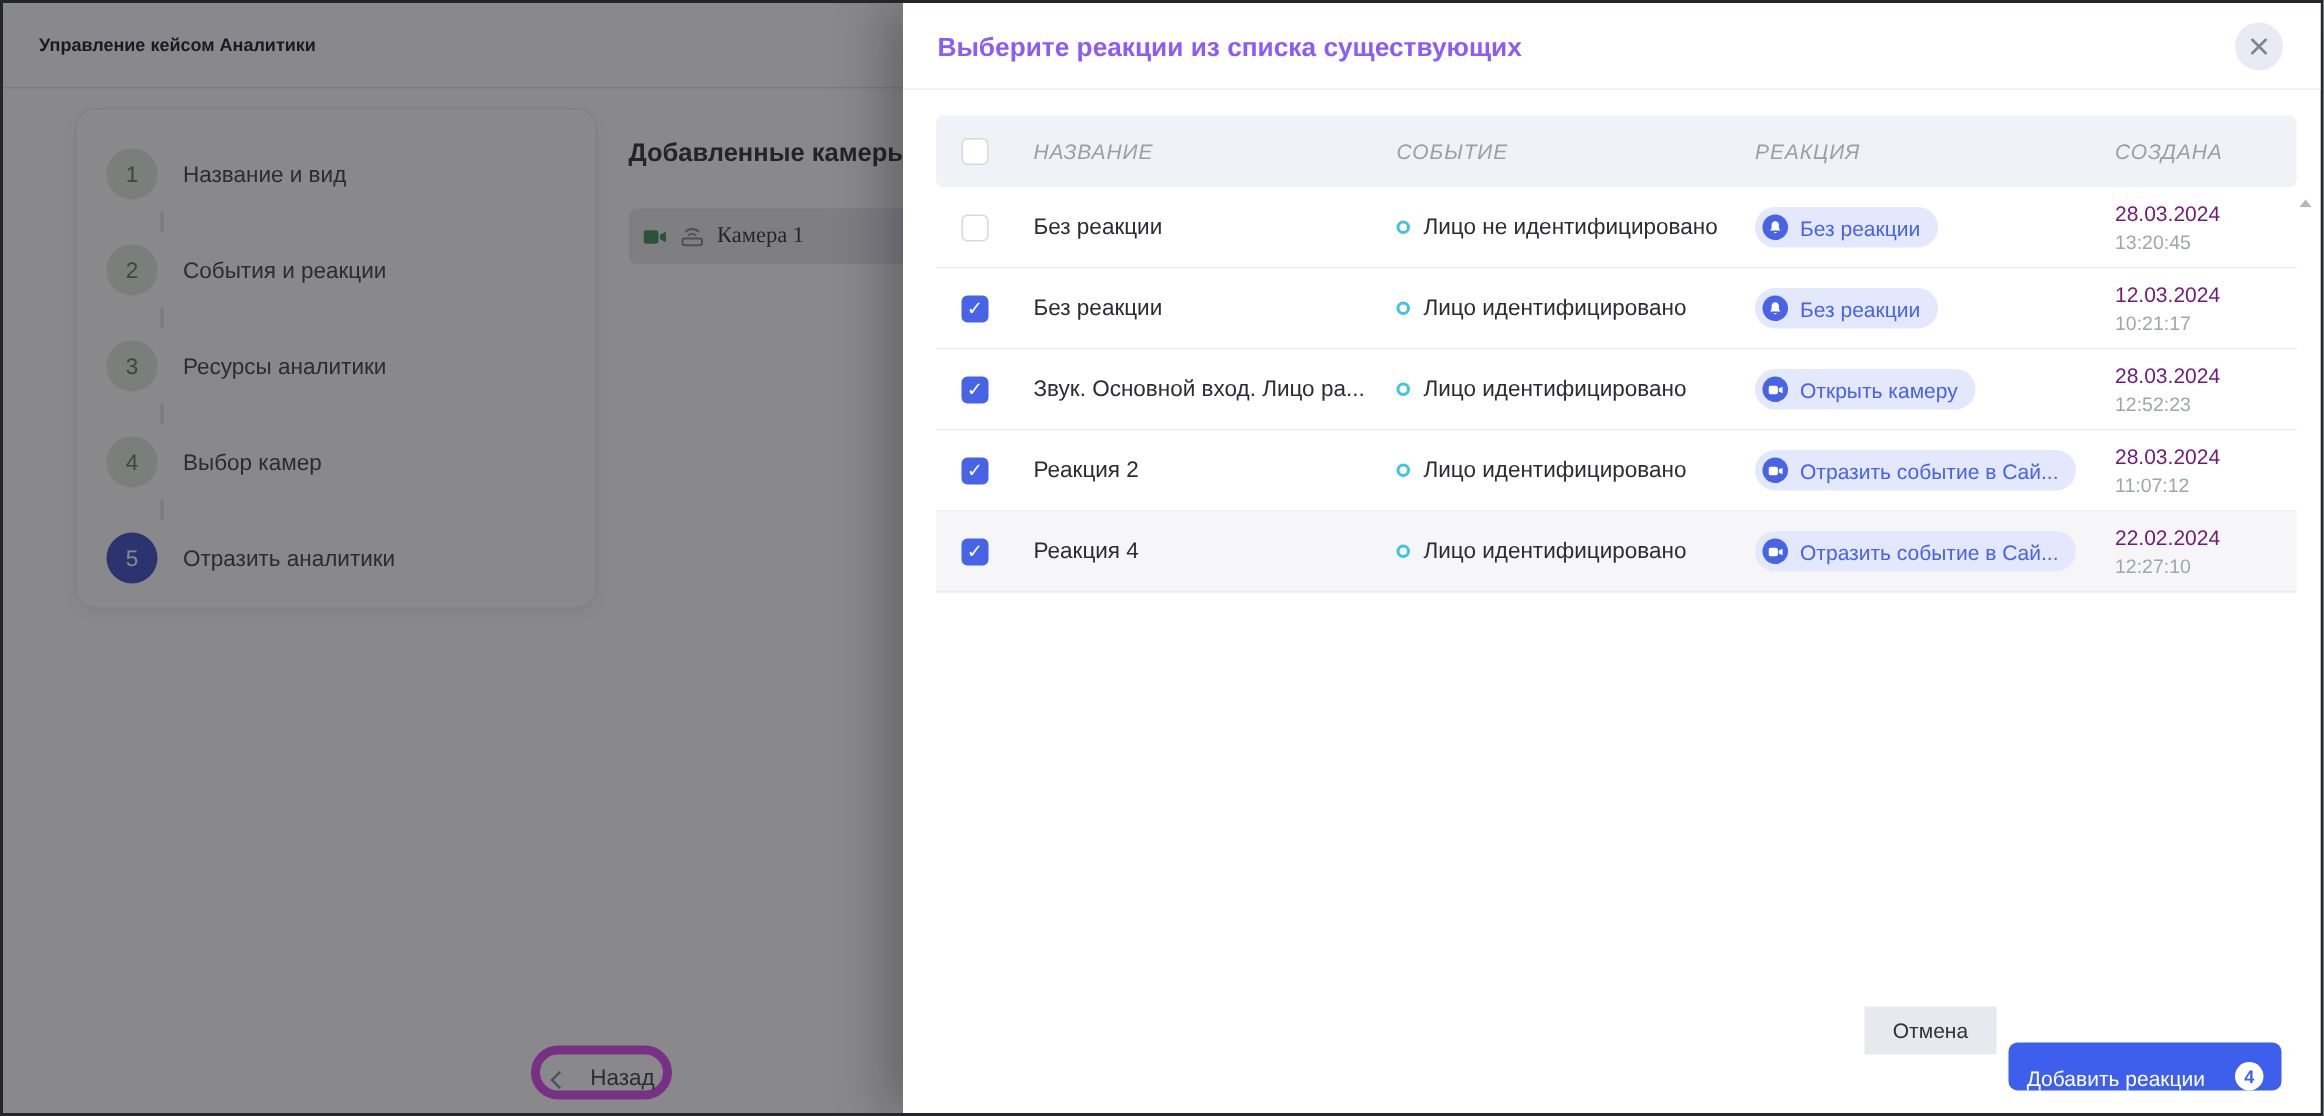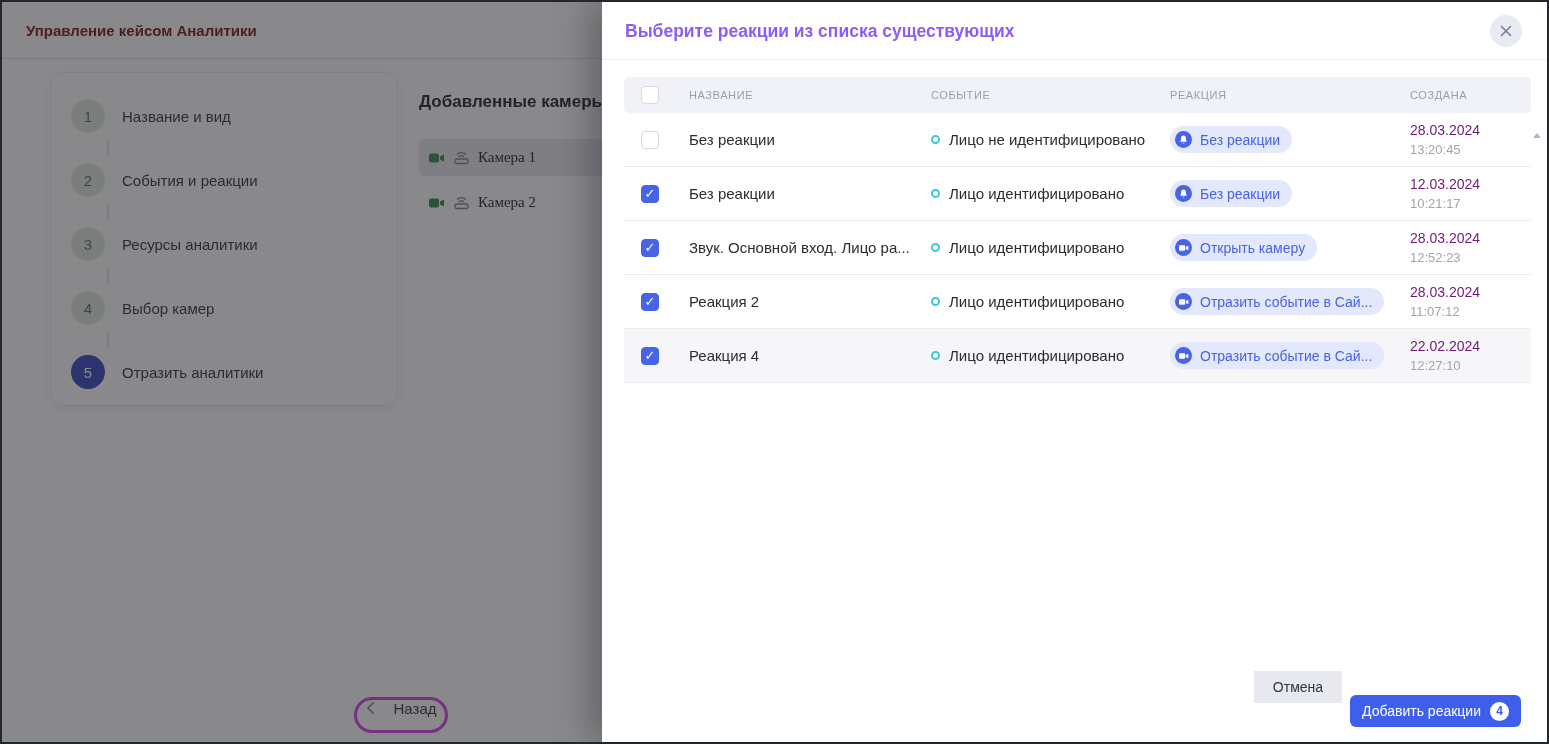--- a/index.html
+++ b/index.html
@@ -10,21 +10,21 @@
     position: relative; width: 1549px; height: 744px;
     border: 2px solid #23262b; background: #fff; overflow: hidden;
   }
 
   
   .base-page { position: absolute; inset: 0; background: #fff; }
   .page-header {
     height: 57px; border-bottom: 1px solid #e3e3e6; background: #fff;
     display: flex; align-items: center; padding-left: 24px;
   }
-  .page-title { font-size: 15px; font-weight: 700; color: #7f1d1d; }
+  .page-title { font-size: 12px; font-weight: 700; color: #0f172a; }
 
   .steps-card {
     position: absolute; left: 48px; top: 70px; width: 348px; height: 334px;
     background: #fff; border: 1px solid #ededf0; border-radius: 14px;
     box-shadow: 0 3px 12px rgba(40,40,60,0.07);
     padding: 26px 24px 0 20px;
   }
   .step { display: flex; align-items: center; height: 34px; }
   .step-connector { width: 2px; height: 14px; background: #e1e1e6; margin: 8px 0 8px 36px; }
   .step-circle {
@@ -41,22 +41,22 @@
   .camera-item {
     display: flex; align-items: center; gap: 8px; width: 232px; height: 37px;
     padding: 0 10px; border-radius: 6px; margin-bottom: 8px;
     font-size: 15px; color: #2f2f34; white-space: nowrap; font-family: Liberation Serif, serif;
   }
   .camera-item.selected { background: #e9e9ee; }
   .cam-icon, .dev-icon { display: inline-flex; flex: 0 0 auto; }
 
   .back-btn {
     position: absolute; left: 352px; top: 695px; width: 94px; height: 36px;
-    border-radius: 18px; border: 3px solid #d946ef; background: #fff;
-    display: flex; align-items: flex-start; justify-content: center; gap: 19px;
+    border-radius: 18px; border: 6px solid #d946ef; background: #fff;
+    display: flex; align-items: flex-end; justify-content: center; gap: 19px;
     font-size: 15px; color: #3e3e45; cursor: pointer;
     font-family: inherit;
   }
   .back-chevron { display: inline-flex; margin-top: 1px; }
 
   
   .overlay {
     position: absolute; left: 0; top: 0; width: 600px; height: 744px;
     background: rgba(28,28,33,0.52);
   }
@@ -84,22 +84,22 @@
     width: 100%; height: 100%; border: none; outline: none;
     background: #edeff5; border-radius: 18.5px; padding: 0 44px 0 17px;
     font-size: 15px; color: #33333a; font-family: inherit;
   }
   .search-input::placeholder { color: #9aa0ae; }
   .search-icon { position: absolute; right: 15px; top: 9px; }
 
   .rx-table { width: 907px; }
   .rx-head {
     display: grid; grid-template-columns: 65px 242px 239px 240px 121px;
-    align-items: center; height: 36px; background: #f1f2f8; border-radius: 5px;
-    font-size: 11px; letter-spacing: 0.6px; color: #9a9eab;
+    align-items: center; height: 48px; background: #f1f2f8; border-radius: 5px;
+    font-size: 14px; letter-spacing: 0.6px; color: #9a9eab; font-style: italic;
   }
   .rx-row {
     display: grid; grid-template-columns: 65px 242px 239px 240px 121px;
     align-items: center; height: 54px; border-bottom: 1px solid #ebecf0;
     font-size: 15px; color: #2c2c31; background: #fff;
   }
   .rx-row.highlighted { background: #f6f6f8; }
   .cell-check { padding-left: 17px; }
 
   .checkbox {
@@ -144,21 +144,21 @@
     display: flex; align-items: center; gap: 8px;
   }
   .cancel-btn {
     height: 32px; padding: 0 19px; border: none; border-radius: 0;
     background: #e8e9ef; color: #32343b; font-size: 14px; cursor: pointer;
     font-family: inherit;
   }
   .submit-btn {
     height: 32px; padding: 0 12px; border: none; border-radius: 6px;
     background: #3e5fec; color: #fff; font-size: 14px; cursor: pointer;
-    display: flex; align-items: center; gap: 9px; font-family: inherit; margin-top: 48px;
+    display: flex; align-items: flex-end; gap: 20px; font-family: inherit; margin-top: 48px;
   }
   .submit-count {
     width: 19px; height: 19px; border-radius: 50%; background: #fff;
     color: #3e5fec; font-size: 12px; font-weight: 700;
     display: flex; align-items: center; justify-content: center;
   }
 </style>
 </head>
 <body>
 
@@ -221,36 +221,20 @@
             </span>
             <span class="dev-icon">
               <svg width="17" height="15" viewBox="0 0 17 15" fill="none" stroke="#84848c" stroke-width="1.3">
                 <rect x="2" y="9" width="13" height="4.5" rx="1.5"></rect>
                 <path d="M6 7 a3.4 3.4 0 0 1 5 0"></path>
                 <path d="M4 4.5 a6.3 6.3 0 0 1 9 0"></path>
               </svg>
             </span>
             <span>Камера 1</span>
           </div>
-          <div class="camera-item">
-            <span class="cam-icon">
-              <svg width="16" height="12" viewBox="0 0 16 12">
-                <rect x="0" y="1.5" width="10" height="9" rx="2" fill="#3e8e57"></rect>
-                <path d="M11 4.5 L15 2.5 V9.5 L11 7.5 Z" fill="#3e8e57"></path>
-              </svg>
-            </span>
-            <span class="dev-icon">
-              <svg width="17" height="15" viewBox="0 0 17 15" fill="none" stroke="#84848c" stroke-width="1.3">
-                <rect x="2" y="9" width="13" height="4.5" rx="1.5"></rect>
-                <path d="M6 7 a3.4 3.4 0 0 1 5 0"></path>
-                <path d="M4 4.5 a6.3 6.3 0 0 1 9 0"></path>
-              </svg>
-            </span>
-            <span>Камера 2</span>
-          </div>
         </div>
     </div>
 
     <button class="back-btn">
       <span class="back-chevron">
         <svg width="9" height="14" viewBox="0 0 9 14" fill="none" stroke="#85858d" stroke-width="1.6">
             <polyline points="7.5,1.5 2,7 7.5,12.5"></polyline>
           </svg>
       </span>
       <span>Назад</span>

